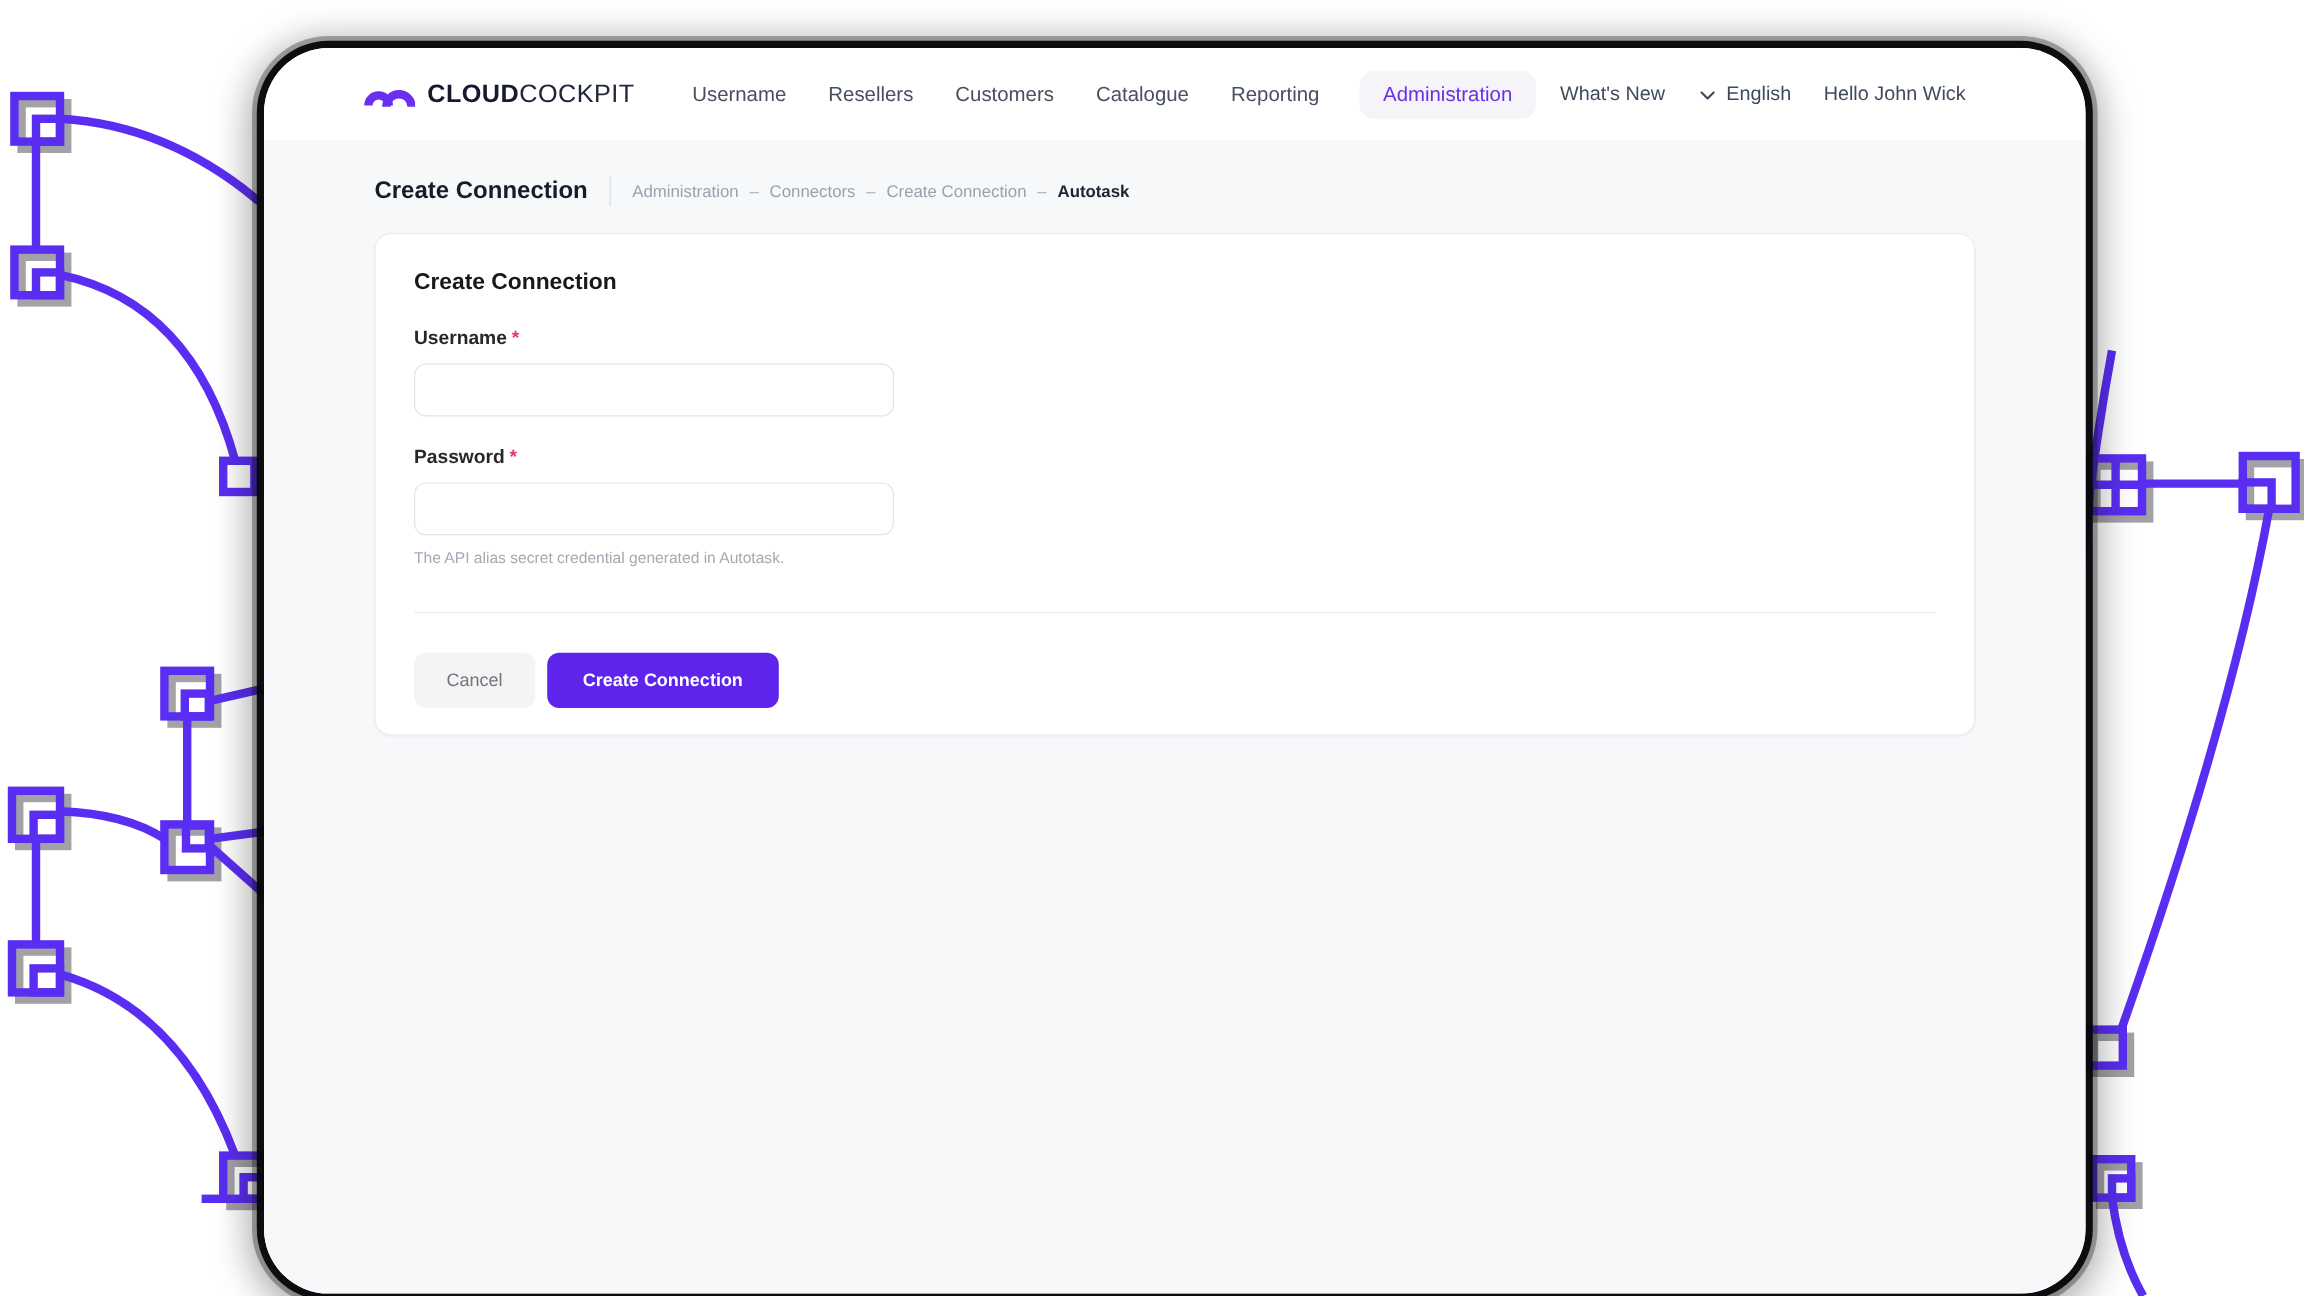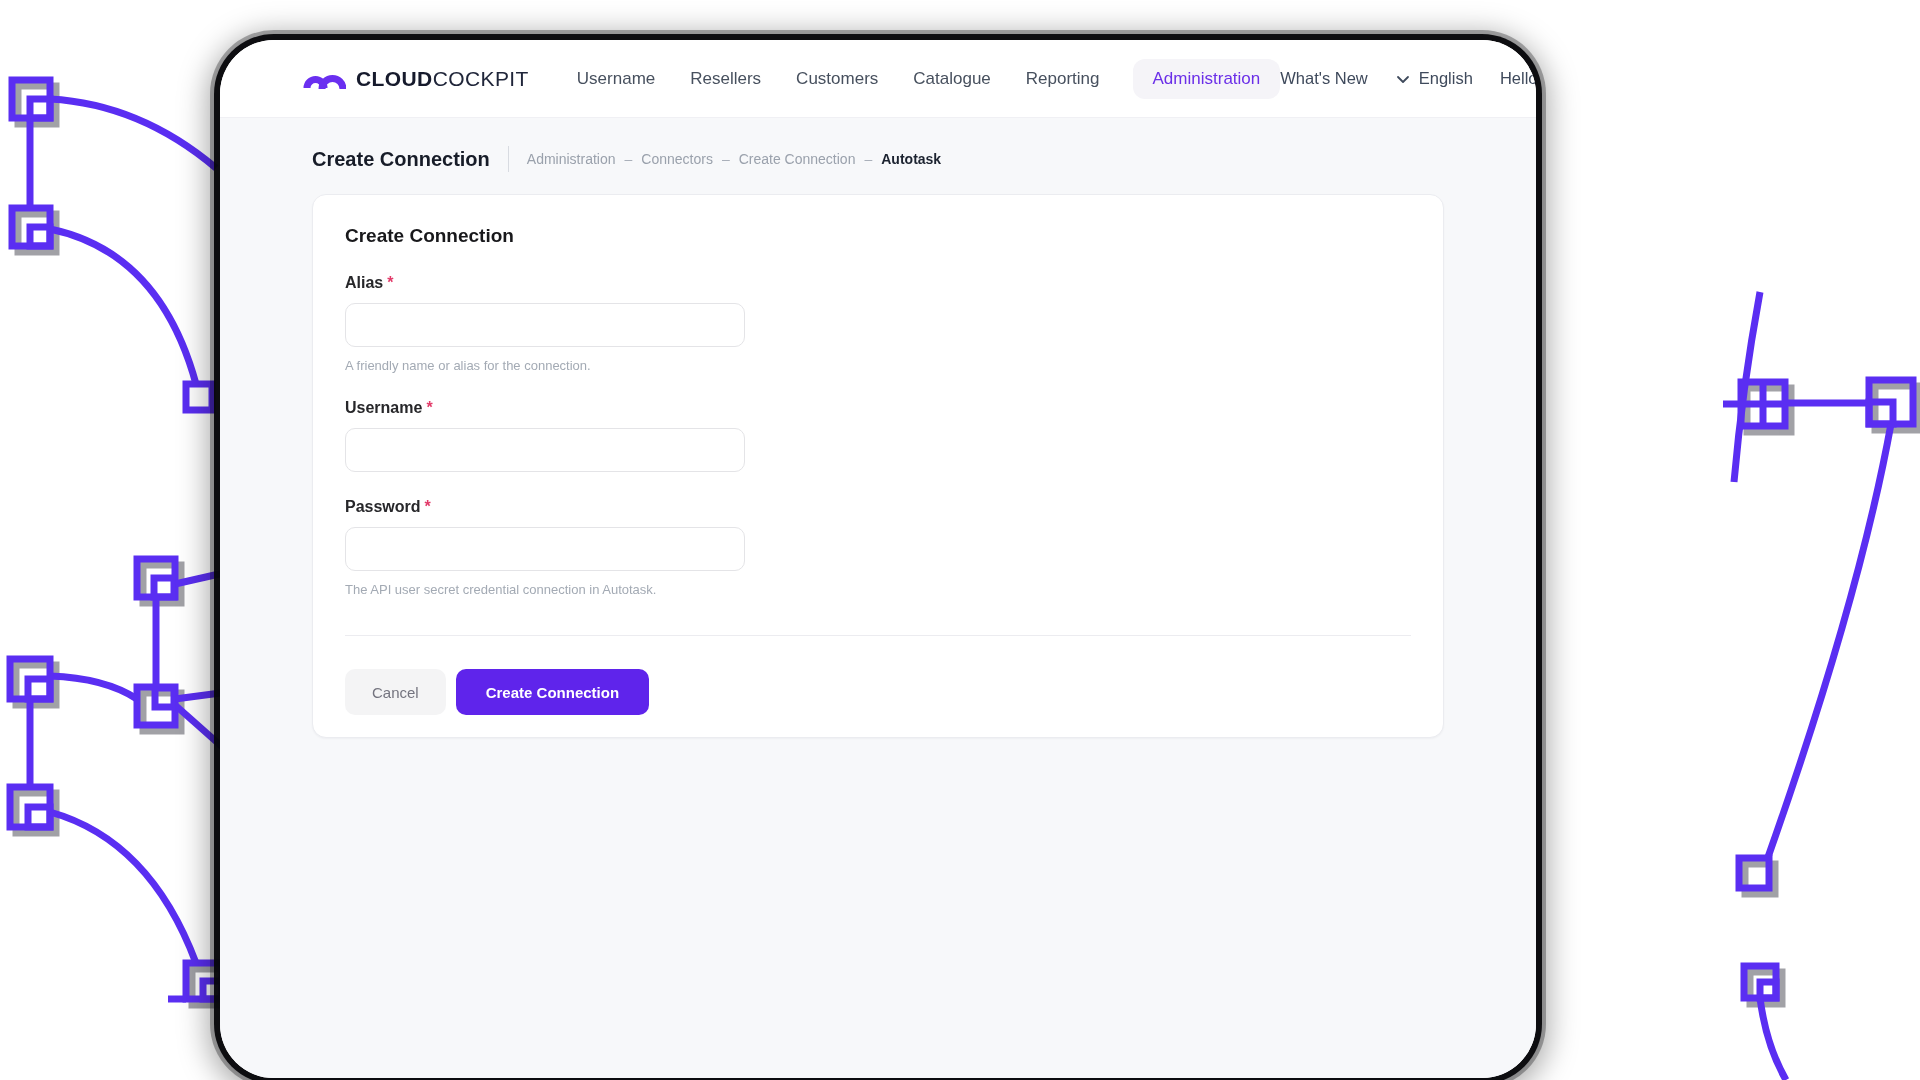--- a/index.html
+++ b/index.html
@@ -6,21 +6,21 @@
   body{
     width:1920px;height:1080px;position:relative;overflow:hidden;
     background:#ffffff;
     font-family:"Liberation Sans","DejaVu Sans",sans-serif;
     -webkit-font-smoothing:antialiased;
   }
   
   .deco{position:absolute;inset:0;z-index:1;}
   
   .window{
-    position:absolute;left:220px;top:40px;width:1316px;height:1038px;
+    position:absolute;left:220px;top:40px;width:1518px;height:1038px;
     background:#ffffff;border-radius:54px;z-index:2;
     box-shadow:0 0 0 6px rgba(6,6,10,.95),0 0 0 10px rgba(6,6,10,.30),0 6px 30px 12px rgba(0,0,0,.35);
     overflow:hidden;display:flex;flex-direction:column;
   }
   
   .navbar{
     height:78px;flex:0 0 78px;background:#fff;border-bottom:1px solid #f0f0f4;
     display:flex;align-items:center;padding:0 100px 0 80px;box-sizing:border-box;
   }
   .brand{display:flex;align-items:center;gap:10px;cursor:pointer;}
@@ -178,35 +178,30 @@
         <span class="sep">–</span>
         <span class="crumb">Create Connection</span>
         <span class="sep">–</span>
         <span class="current">Autotask</span>
       </span>
     </div>
 
     <div class="card">
       <h2 class="card-heading">Create Connection</h2>
 
-      <div class="field">
-        <span class="field-label">Alias</span><span class="req">*</span>
-        <input class="text-input" type="text" value="" style="">
-        <div class="helper">A friendly name or alias for the connection.</div>
-      </div>
 
       <div class="field">
         <span class="field-label">Username</span><span class="req">*</span>
         <input class="text-input" type="text" value="" style="">
       </div>
 
       <div class="field" style="margin-bottom:0;">
         <span class="field-label">Password</span><span class="req">*</span>
         <input class="text-input" type="password" value="" style="">
-        <div class="helper">The API user secret credential connection in Autotask.</div>
+        <div class="helper">The API alias secret credential generated in Autotask.</div>
       </div>
 
       <div class="hdiv"></div>
 
       <div class="actions">
         <button class="btn btn-cancel">Cancel</button>
         <button class="btn btn-primary">Create Connection</button>
       </div>
     </div>
 

